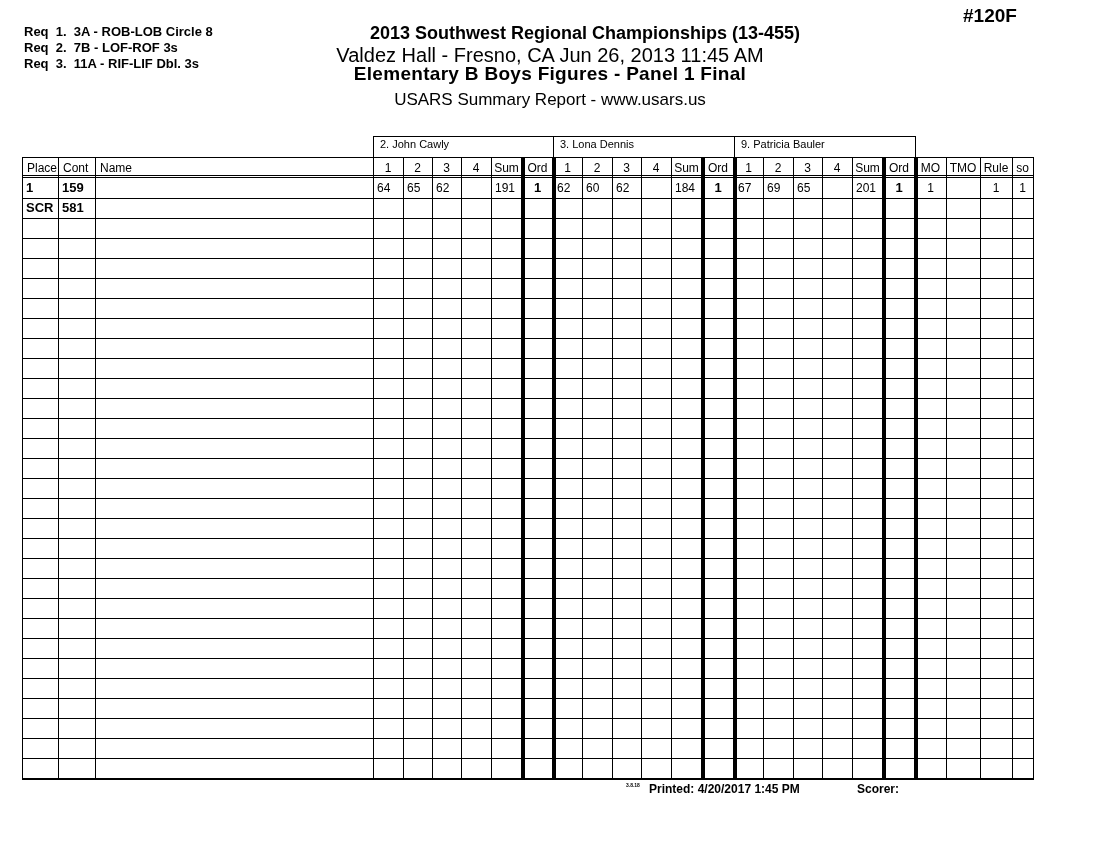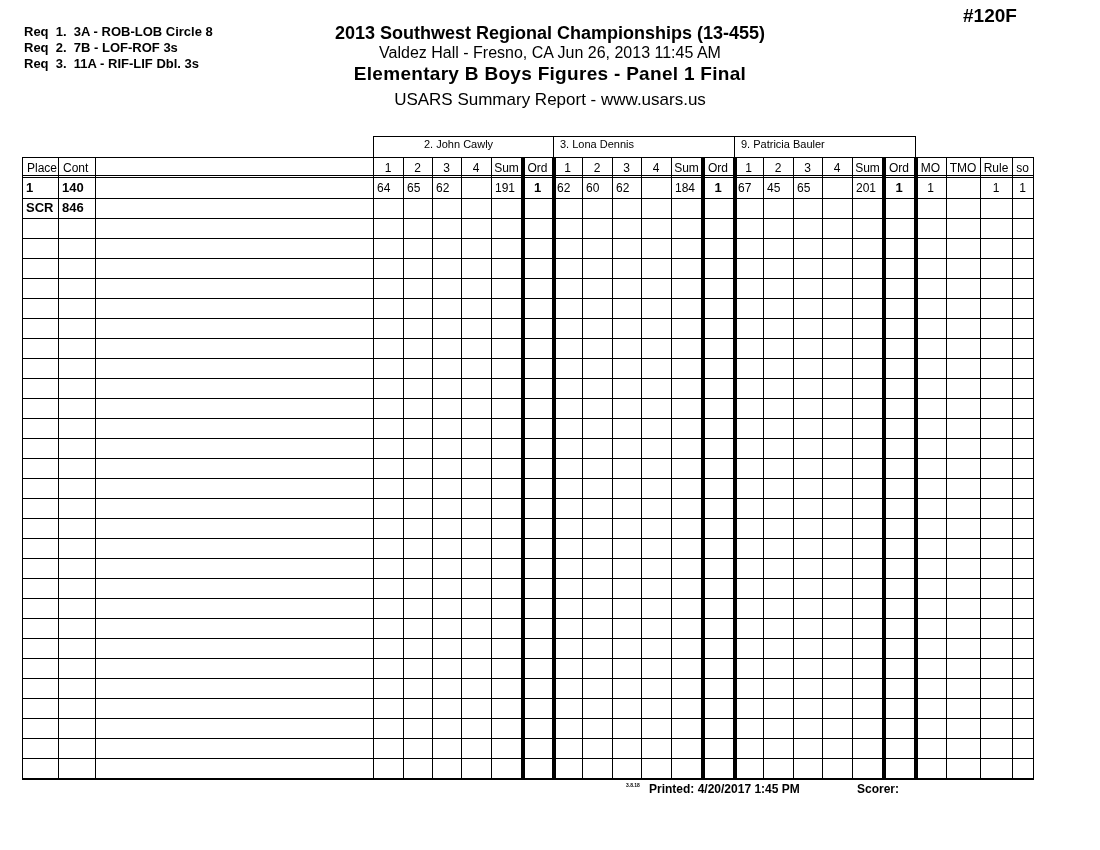--- a/index.html
+++ b/index.html
@@ -1,22 +1,22 @@
 <!DOCTYPE html>
 <html><head>
 <meta charset="utf-8">
 <style>
   html, body { margin:0; padding:0; background:#ffffff; }
   body { width:1100px; height:850px; position:relative; overflow:hidden;
          font-family:"Liberation Sans", "DejaVu Sans", sans-serif; color:#000; }
   .reqs { position:absolute; left:24px; top:24px; font-size:13px; font-weight:bold; line-height:16px; }
   .reqs div { white-space:pre; }
   .hdr { position:absolute; left:300px; width:500px; text-align:center; white-space:nowrap; }
-  .h-title { top:23px; font-size:18px; font-weight:bold; }
-  .h-venue { top:44px; font-size:16px; }
+  .h-title { top:23px; font-size:18px; font-weight:bold;text-align:right; }
+  .h-venue { top:44px; font-size:20px; }
   .h-event { top:63px; font-size:19px; font-weight:bold; letter-spacing:0.3px; }
   .h-report { top:90px; font-size:17px; }
   .evnum { position:absolute; left:963px; top:5px; font-size:19px; font-weight:bold; }
 
   .grid { position:absolute; left:0; top:0; width:1100px; height:850px; }
   .cell { position:absolute; box-sizing:border-box; font-size:12px; line-height:20px; white-space:nowrap; overflow:hidden; }
   .judge { font-size:11px; line-height:14px; padding-left:6px; }
   .colh { text-align:center; font-size:12px; }
   .colh.left { text-align:left; padding-left:5px; }
   .val { font-size:12px; padding-left:4px; }
@@ -39,21 +39,21 @@
 <div class="hdr h-title">2013 Southwest Regional Championships (13-455)</div>
 <div class="hdr h-venue">Valdez Hall - Fresno, CA  Jun 26, 2013  11:45 AM</div>
 <div class="hdr h-event">Elementary B Boys Figures - Panel 1 Final</div>
 <div class="hdr h-report">USARS Summary Report - www.usars.us</div>
 <div class="evnum">#120F</div>
 
 <div class="grid" id="grid">
     <div class="line" style="left: 373px; top: 136px; width: 181px; height: 1px;"></div>
     <div class="line" style="left: 373px; top: 136px; width: 1px; height: 21px;"></div>
     <div class="line" style="left: 553px; top: 136px; width: 1px; height: 21px;"></div>
-    <div class="cell judge" style="left: 374px; top: 137px; width: 179px; height: 16px; margin-left: 44px;">2.  John Cawly</div>
+    <div class="cell judge" style="left: 374px; top: 137px; width: 179px; height: 16px;">2.  John Cawly</div>
     <div class="line" style="left: 553px; top: 136px; width: 182px; height: 1px;"></div>
     <div class="line" style="left: 553px; top: 136px; width: 1px; height: 21px;"></div>
     <div class="line" style="left: 734px; top: 136px; width: 1px; height: 21px;"></div>
     <div class="cell judge" style="left: 554px; top: 137px; width: 180px; height: 16px;">3.  Lona Dennis</div>
     <div class="line" style="left: 734px; top: 136px; width: 182px; height: 1px;"></div>
     <div class="line" style="left: 734px; top: 136px; width: 1px; height: 21px;"></div>
     <div class="line" style="left: 915px; top: 136px; width: 1px; height: 21px;"></div>
     <div class="cell judge" style="left: 735px; top: 137px; width: 180px; height: 16px;">9.  Patricia Bauler</div>
     <div class="line" style="left: 22px; top: 157px; width: 1012px; height: 1px;"></div>
     <div class="line" style="left: 22px; top: 175px; width: 1012px; height: 1px;"></div>
@@ -109,20 +109,21 @@
     <div class="line" style="left: 822px; top: 157px; width: 1px; height: 623px;"></div>
     <div class="line" style="left: 852px; top: 157px; width: 1px; height: 623px;"></div>
     <div class="line" style="left: 882px; top: 157px; width: 4px; height: 623px;"></div>
     <div class="line" style="left: 914px; top: 157px; width: 4px; height: 623px;"></div>
     <div class="line" style="left: 946px; top: 157px; width: 1px; height: 623px;"></div>
     <div class="line" style="left: 980px; top: 157px; width: 1px; height: 623px;"></div>
     <div class="line" style="left: 1012px; top: 157px; width: 1px; height: 623px;"></div>
     <div class="line" style="left: 1033px; top: 157px; width: 1px; height: 623px;"></div>
     <div class="cell colh left" style="left: 22px; top: 158px; width: 36px; height: 19px;">Place</div>
     <div class="cell colh left" style="left: 58px; top: 158px; width: 37px; height: 19px;">Cont</div>
+    <div class="cell colh left" style="left: 95px; top: 158px; width: 278px; height: 19px;">Name</div>
     <div class="cell colh" style="left: 373px; top: 158px; width: 30px; height: 19px;">1</div>
     <div class="cell colh" style="left: 403px; top: 158px; width: 29px; height: 19px;">2</div>
     <div class="cell colh" style="left: 432px; top: 158px; width: 29px; height: 19px;">3</div>
     <div class="cell colh" style="left: 461px; top: 158px; width: 30px; height: 19px;">4</div>
     <div class="cell colh" style="left: 491px; top: 158px; width: 31px; height: 19px;">Sum</div>
     <div class="cell colh" style="left: 522px; top: 158px; width: 31px; height: 19px;">Ord</div>
     <div class="cell colh" style="left: 553px; top: 158px; width: 29px; height: 19px;">1</div>
     <div class="cell colh" style="left: 582px; top: 158px; width: 30px; height: 19px;">2</div>
     <div class="cell colh" style="left: 612px; top: 158px; width: 29px; height: 19px;">3</div>
     <div class="cell colh" style="left: 641px; top: 158px; width: 30px; height: 19px;">4</div>
@@ -132,45 +133,45 @@
     <div class="cell colh" style="left: 763px; top: 158px; width: 30px; height: 19px;">2</div>
     <div class="cell colh" style="left: 793px; top: 158px; width: 29px; height: 19px;">3</div>
     <div class="cell colh" style="left: 822px; top: 158px; width: 30px; height: 19px;">4</div>
     <div class="cell colh" style="left: 852px; top: 158px; width: 31px; height: 19px;">Sum</div>
     <div class="cell colh" style="left: 883px; top: 158px; width: 32px; height: 19px;">Ord</div>
     <div class="cell colh" style="left: 915px; top: 158px; width: 31px; height: 19px;">MO</div>
     <div class="cell colh" style="left: 946px; top: 158px; width: 34px; height: 19px;">TMO</div>
     <div class="cell colh" style="left: 980px; top: 158px; width: 32px; height: 19px;">Rule</div>
     <div class="cell colh" style="left: 1012px; top: 158px; width: 21px; height: 19px;">so</div>
     <div class="cell val b" style="left: 22px; top: 178px; width: 36px; height: 20px;">1</div>
-    <div class="cell val b" style="left: 58px; top: 178px; width: 37px; height: 20px;">140</div>
+    <div class="cell val b" style="left: 58px; top: 178px; width: 37px; height: 20px;">159</div>
     <div class="cell val" style="left: 373px; top: 178px; width: 30px; height: 20px;">64</div>
     <div class="cell val" style="left: 403px; top: 178px; width: 29px; height: 20px;">65</div>
     <div class="cell val" style="left: 432px; top: 178px; width: 29px; height: 20px;">62</div>
     <div class="cell val" style="left: 461px; top: 178px; width: 30px; height: 20px;"></div>
     <div class="cell val r" style="left: 491px; top: 178px; width: 31px; height: 20px;">191</div>
     <div class="cell val b c" style="left: 522px; top: 178px; width: 31px; height: 20px;">1</div>
     <div class="cell val" style="left: 553px; top: 178px; width: 29px; height: 20px;">62</div>
     <div class="cell val" style="left: 582px; top: 178px; width: 30px; height: 20px;">60</div>
     <div class="cell val" style="left: 612px; top: 178px; width: 29px; height: 20px;">62</div>
     <div class="cell val" style="left: 641px; top: 178px; width: 30px; height: 20px;"></div>
     <div class="cell val r" style="left: 671px; top: 178px; width: 31px; height: 20px;">184</div>
     <div class="cell val b c" style="left: 702px; top: 178px; width: 32px; height: 20px;">1</div>
     <div class="cell val" style="left: 734px; top: 178px; width: 29px; height: 20px;">67</div>
-    <div class="cell val" style="left: 763px; top: 178px; width: 30px; height: 20px;">45</div>
+    <div class="cell val" style="left: 763px; top: 178px; width: 30px; height: 20px;">69</div>
     <div class="cell val" style="left: 793px; top: 178px; width: 29px; height: 20px;">65</div>
     <div class="cell val" style="left: 822px; top: 178px; width: 30px; height: 20px;"></div>
     <div class="cell val r" style="left: 852px; top: 178px; width: 31px; height: 20px;">201</div>
     <div class="cell val b c" style="left: 883px; top: 178px; width: 32px; height: 20px;">1</div>
     <div class="cell val c" style="left: 915px; top: 178px; width: 31px; height: 20px;">1</div>
     <div class="cell val c" style="left: 946px; top: 178px; width: 34px; height: 20px;"></div>
     <div class="cell val c" style="left: 980px; top: 178px; width: 32px; height: 20px;">1</div>
     <div class="cell val c" style="left: 1012px; top: 178px; width: 21px; height: 20px;">1</div>
     <div class="cell val b" style="left: 22px; top: 198px; width: 36px; height: 20px;">SCR</div>
-    <div class="cell val b" style="left: 58px; top: 198px; width: 37px; height: 20px;">846</div>
+    <div class="cell val b" style="left: 58px; top: 198px; width: 37px; height: 20px;">581</div>
     <div class="cell val" style="left: 373px; top: 198px; width: 30px; height: 20px;"></div>
     <div class="cell val" style="left: 403px; top: 198px; width: 29px; height: 20px;"></div>
     <div class="cell val" style="left: 432px; top: 198px; width: 29px; height: 20px;"></div>
     <div class="cell val" style="left: 461px; top: 198px; width: 30px; height: 20px;"></div>
     <div class="cell val r" style="left: 491px; top: 198px; width: 31px; height: 20px;"></div>
     <div class="cell val b c" style="left: 522px; top: 198px; width: 31px; height: 20px;"></div>
     <div class="cell val" style="left: 553px; top: 198px; width: 29px; height: 20px;"></div>
     <div class="cell val" style="left: 582px; top: 198px; width: 30px; height: 20px;"></div>
     <div class="cell val" style="left: 612px; top: 198px; width: 29px; height: 20px;"></div>
     <div class="cell val" style="left: 641px; top: 198px; width: 30px; height: 20px;"></div>

